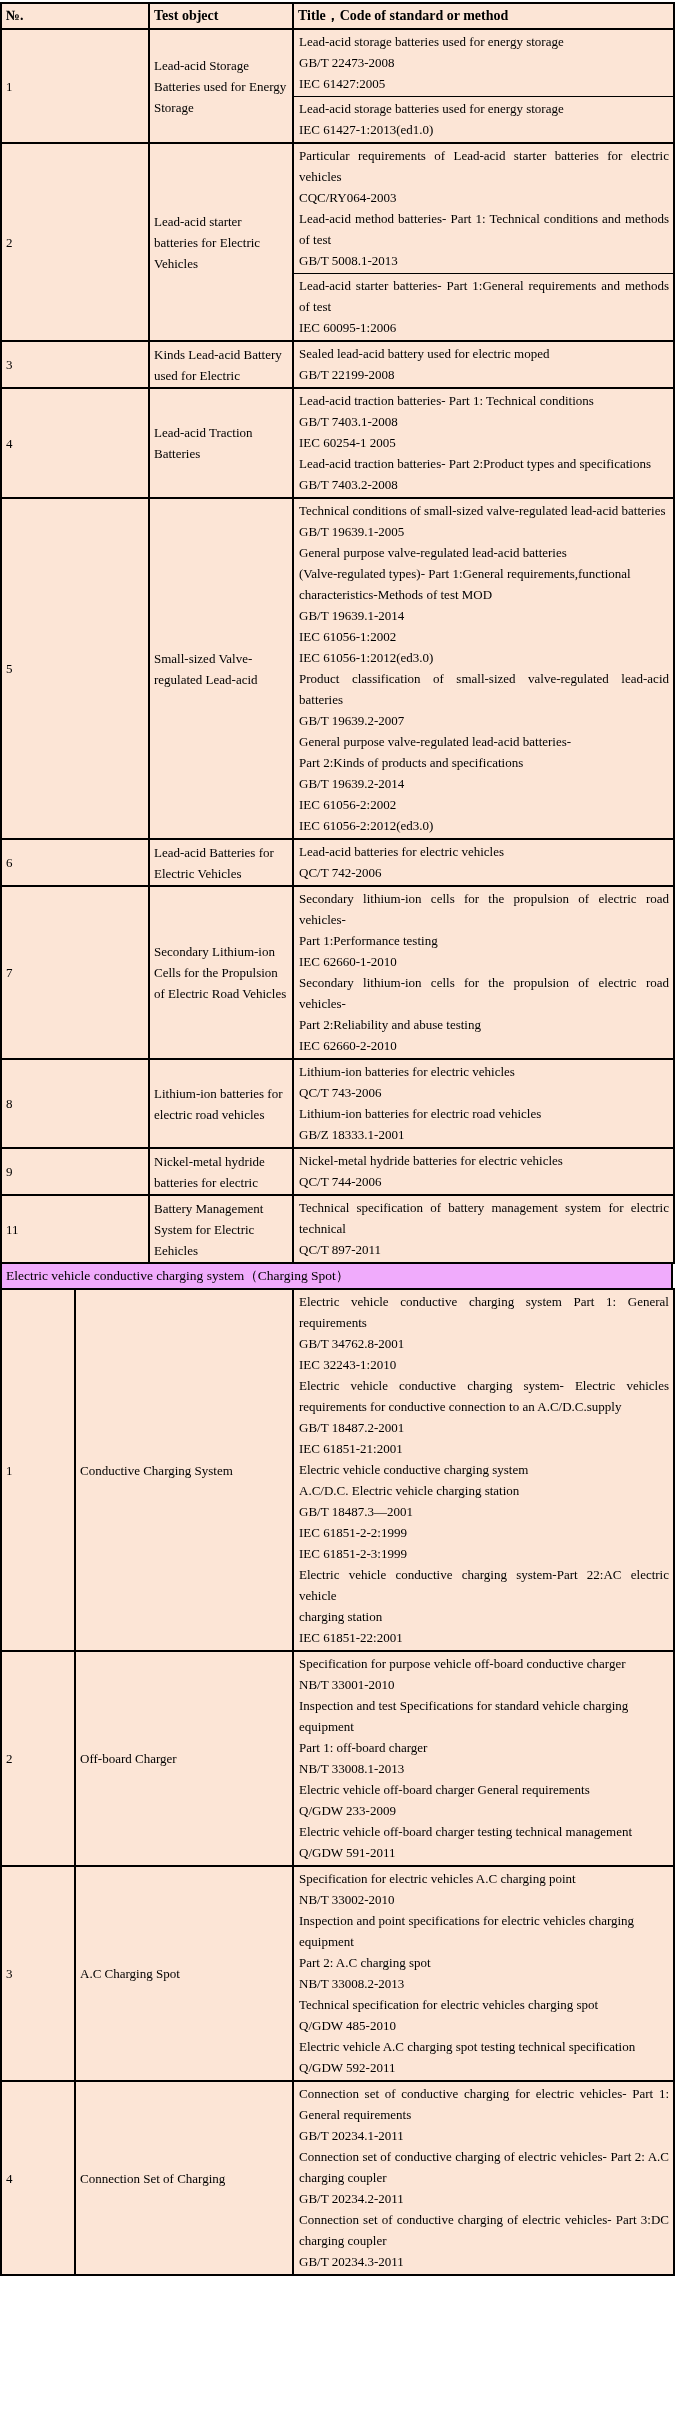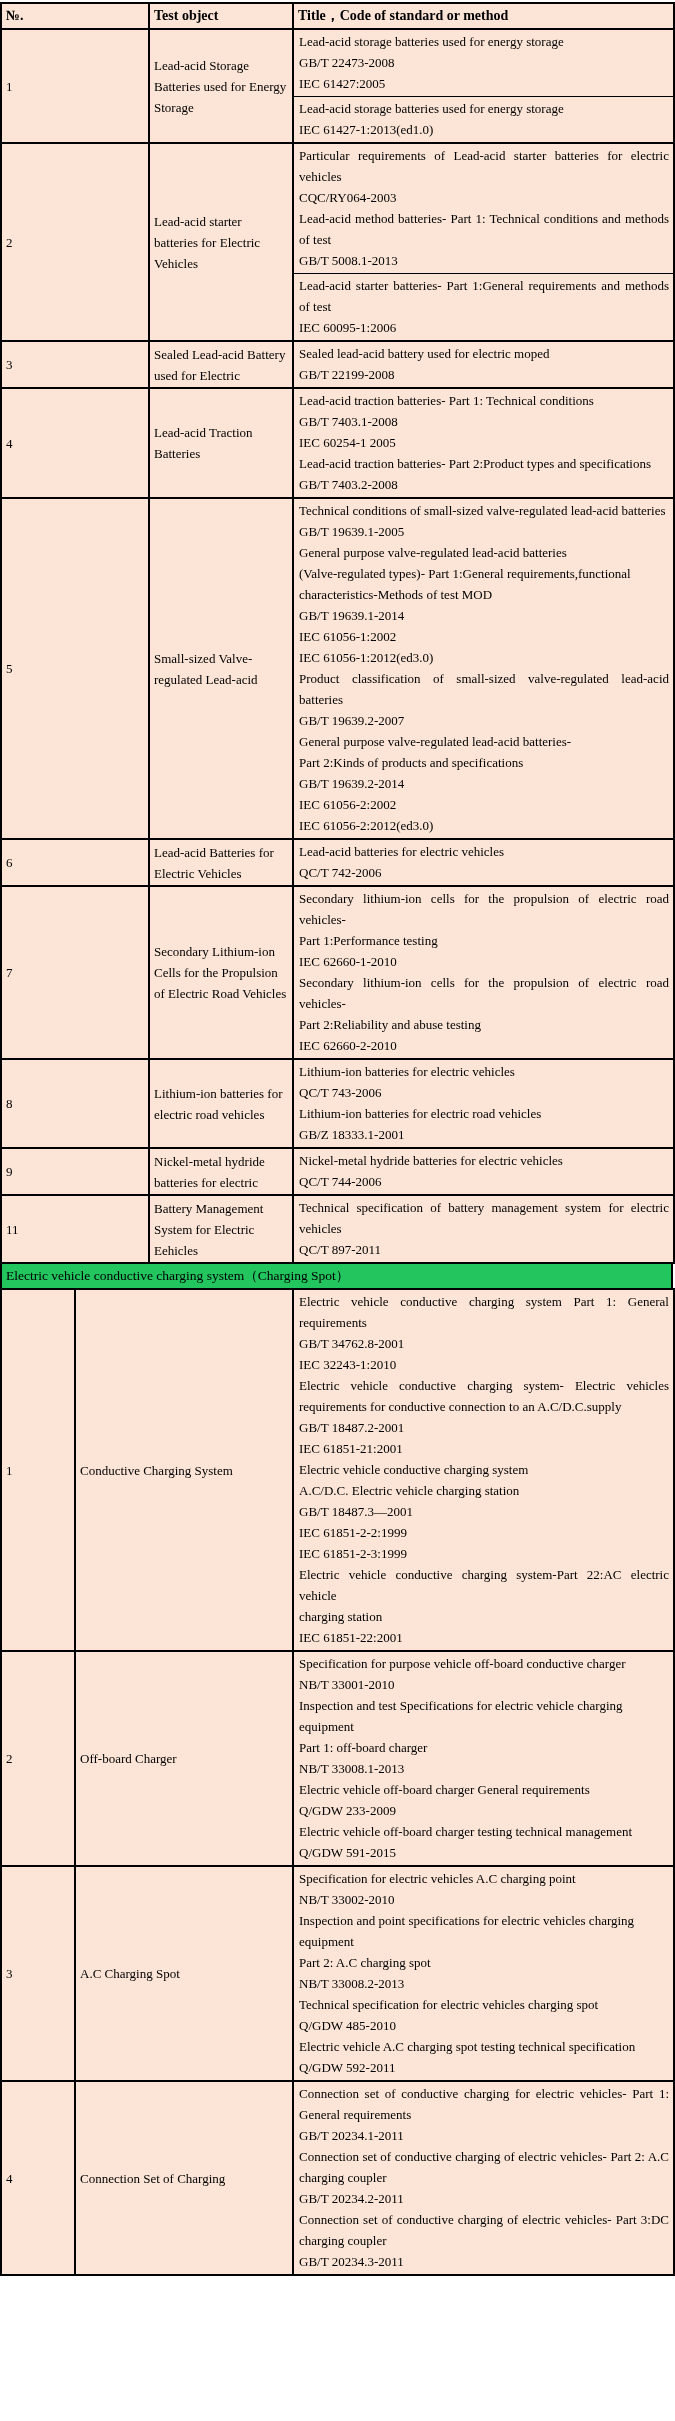--- a/index.html
+++ b/index.html
@@ -57,21 +57,21 @@
   }
   .para {
     text-align: justify;
     margin: 0;
   }
   .banner {
     box-sizing: border-box;
     width: 673px;
     border-left: 2px solid #000000;
     border-right: 2px solid #000000;
-    background: #22c55e;
+    background: #f0abfc;
     font-size: 13.5px;
     line-height: 22px;
     padding: 1px 4px;
   }
 </style>
 </head>
 <body>
 
 <div class="page">
 
@@ -115,21 +115,21 @@
               <div class="para">GB/T 5008.1-2013</div>
             </div>
             <div class="title-block">
               <div class="para">Lead-acid starter batteries- Part 1:General requirements and methods of test</div>
               <div class="para">IEC 60095-1:2006</div>
             </div>
           </td>
         </tr>
         <tr>
           <td class="no-cell">3</td>
-          <td class="object-cell">Sealed Lead-acid Battery used for Electric</td>
+          <td class="object-cell">Kinds Lead-acid Battery used for Electric</td>
           <td class="title-cell">
             <div class="title-block">
               <div class="para">Sealed lead-acid battery used for electric moped</div>
               <div class="para">GB/T 22199-2008</div>
             </div>
           </td>
         </tr>
         <tr>
           <td class="no-cell">4</td>
           <td class="object-cell">Lead-acid Traction Batteries</td>
@@ -210,21 +210,21 @@
               <div class="para">Nickel-metal hydride batteries for electric vehicles</div>
               <div class="para">QC/T 744-2006</div>
             </div>
           </td>
         </tr>
         <tr>
           <td class="no-cell">11</td>
           <td class="object-cell">Battery Management System for Electric Eehicles</td>
           <td class="title-cell">
             <div class="title-block">
-              <div class="para">Technical specification of battery management system for electric vehicles</div>
+              <div class="para">Technical specification of battery management system for electric technical</div>
               <div class="para">QC/T 897-2011</div>
             </div>
           </td>
         </tr>
       </tbody>
   </table>
 
   <div class="banner">Electric vehicle conductive charging system（Charging Spot）</div>
 
   <table class="grid">
@@ -256,28 +256,28 @@
             </div>
           </td>
         </tr>
         <tr>
           <td class="no-cell">2</td>
           <td class="object-cell">Off-board Charger</td>
           <td class="title-cell">
             <div class="title-block">
               <div class="para">Specification for purpose vehicle off-board conductive charger</div>
               <div class="para">NB/T 33001-2010</div>
-              <div class="para">Inspection and test Specifications for electric vehicle charging</div>
+              <div class="para">Inspection and test Specifications for standard vehicle charging</div>
               <div class="para">equipment</div>
               <div class="para">Part 1: off-board charger</div>
               <div class="para">NB/T 33008.1-2013</div>
               <div class="para">Electric vehicle off-board charger General requirements</div>
               <div class="para">Q/GDW 233-2009</div>
               <div class="para">Electric vehicle off-board charger testing technical management</div>
-              <div class="para">Q/GDW 591-2015</div>
+              <div class="para">Q/GDW 591-2011</div>
             </div>
           </td>
         </tr>
         <tr>
           <td class="no-cell">3</td>
           <td class="object-cell">A.C Charging Spot</td>
           <td class="title-cell">
             <div class="title-block">
               <div class="para">Specification for electric vehicles A.C charging point</div>
               <div class="para">NB/T 33002-2010</div>

